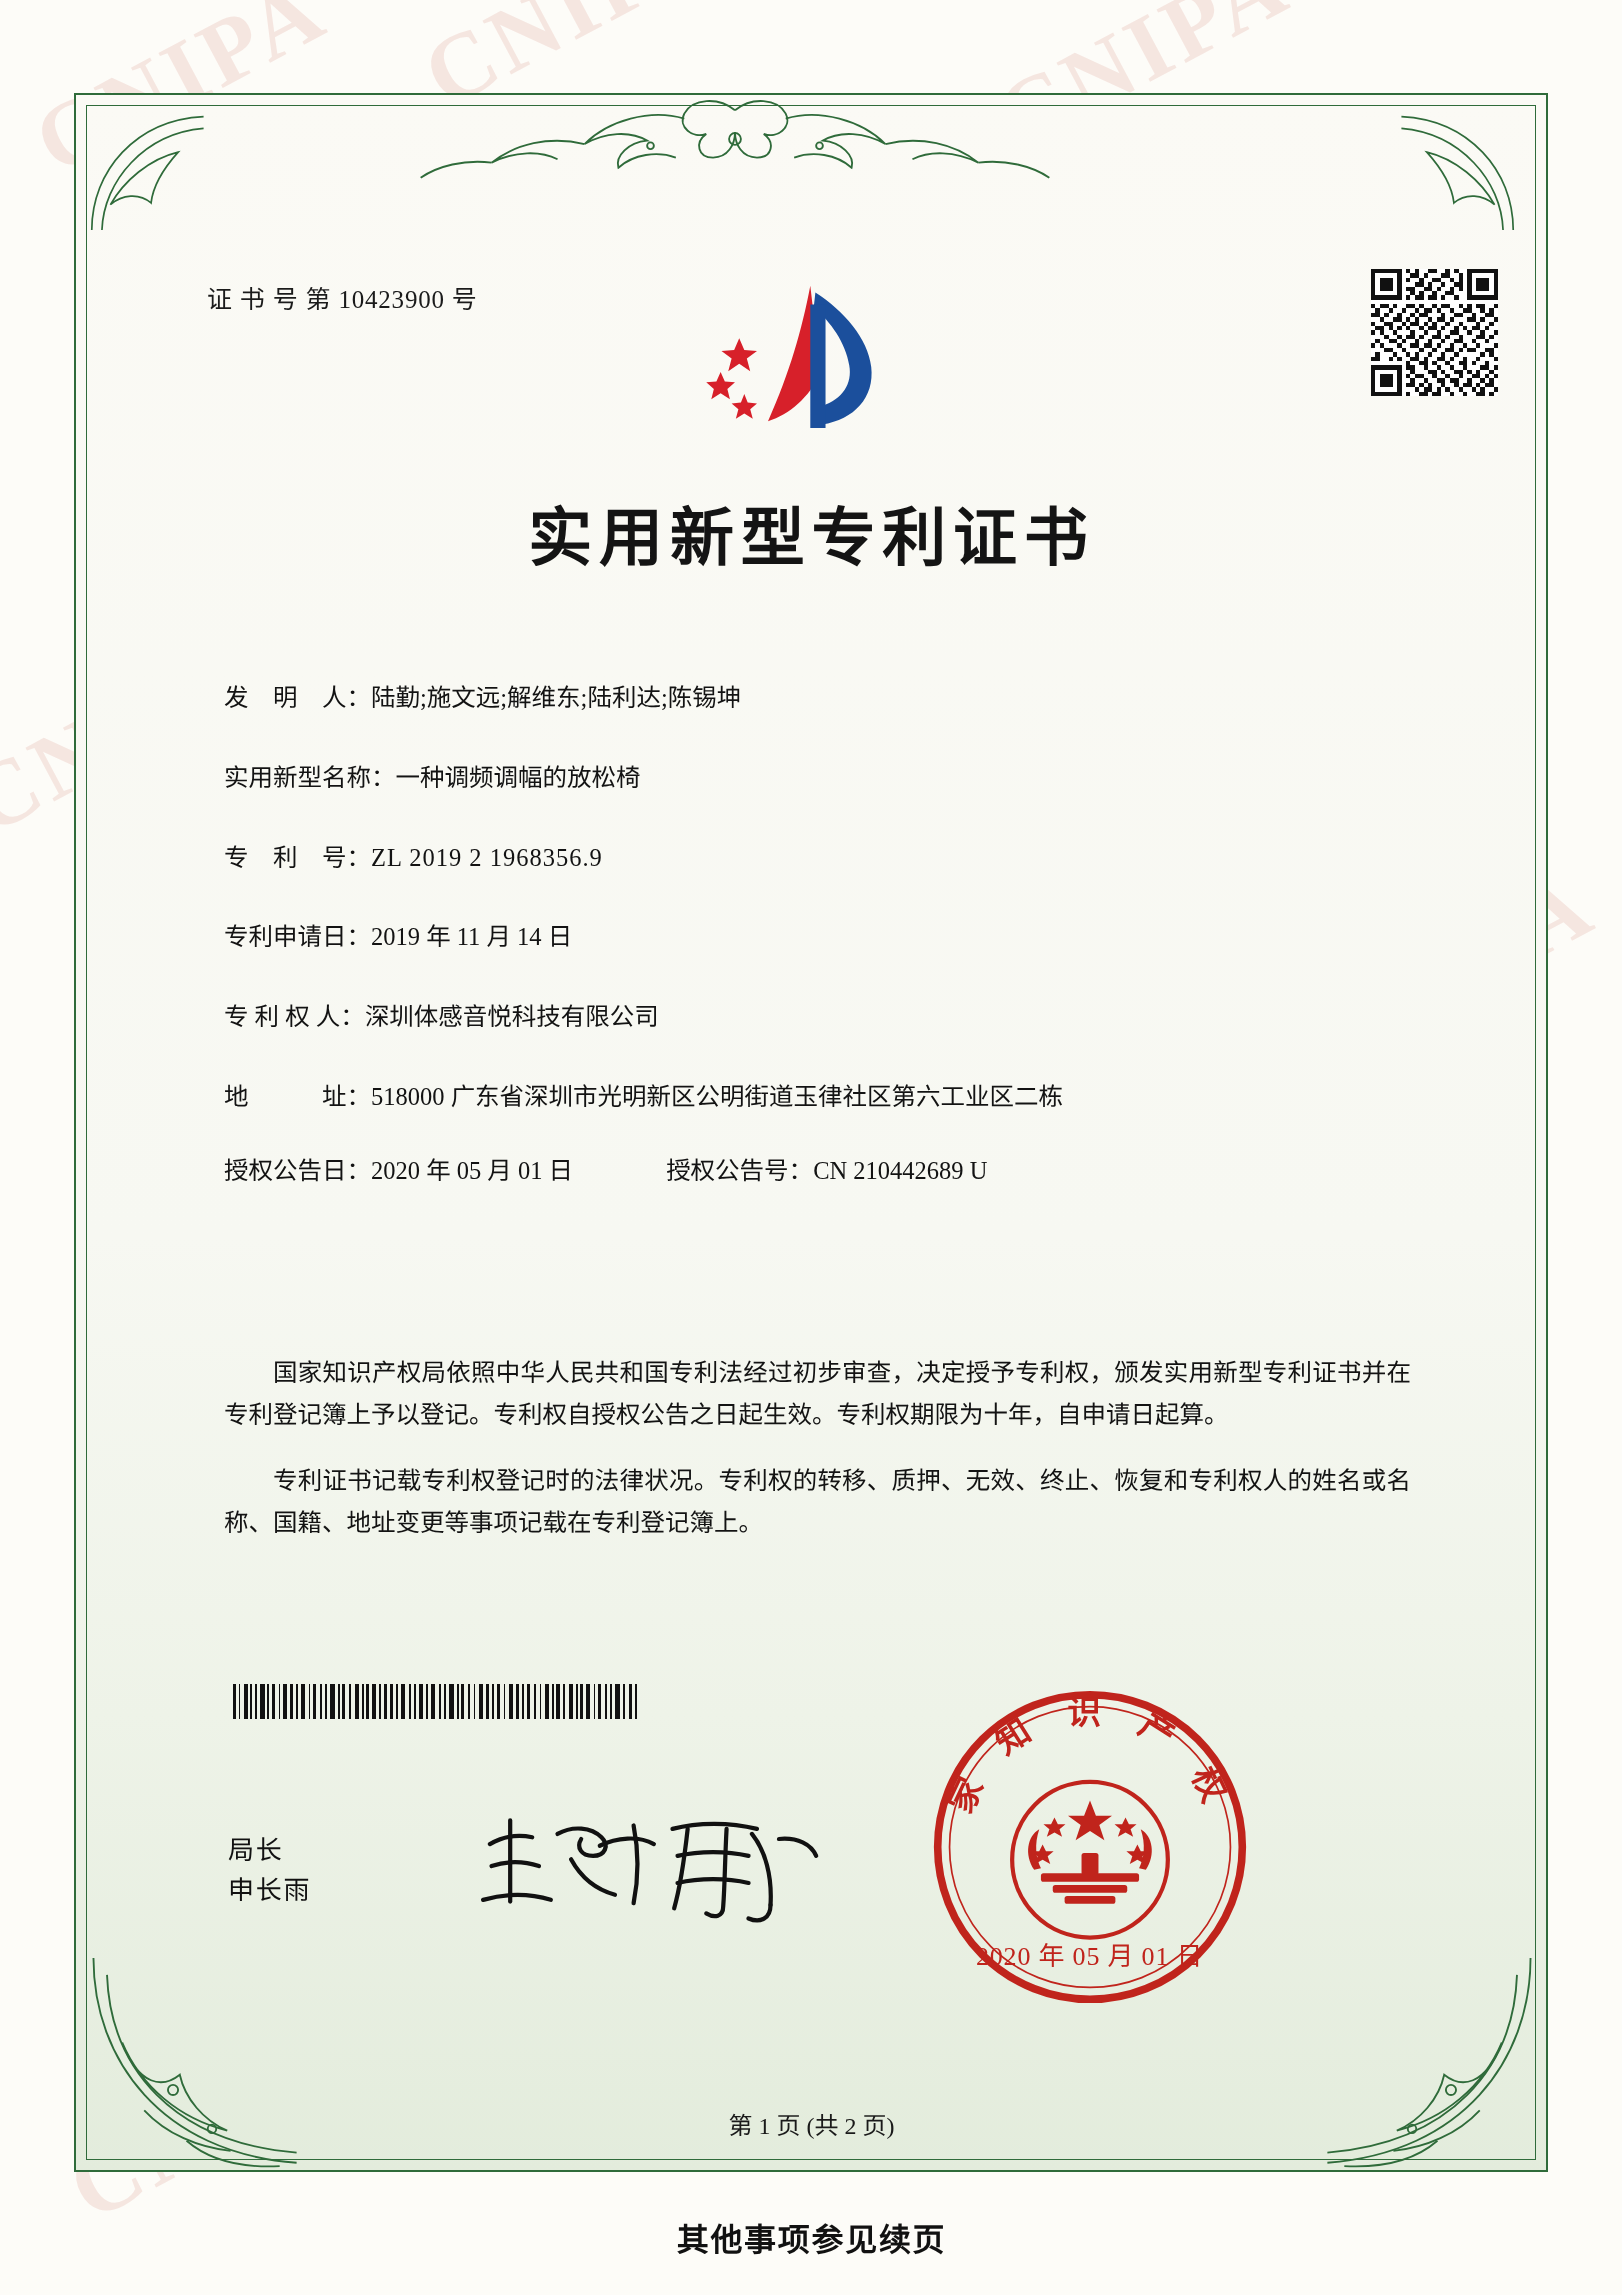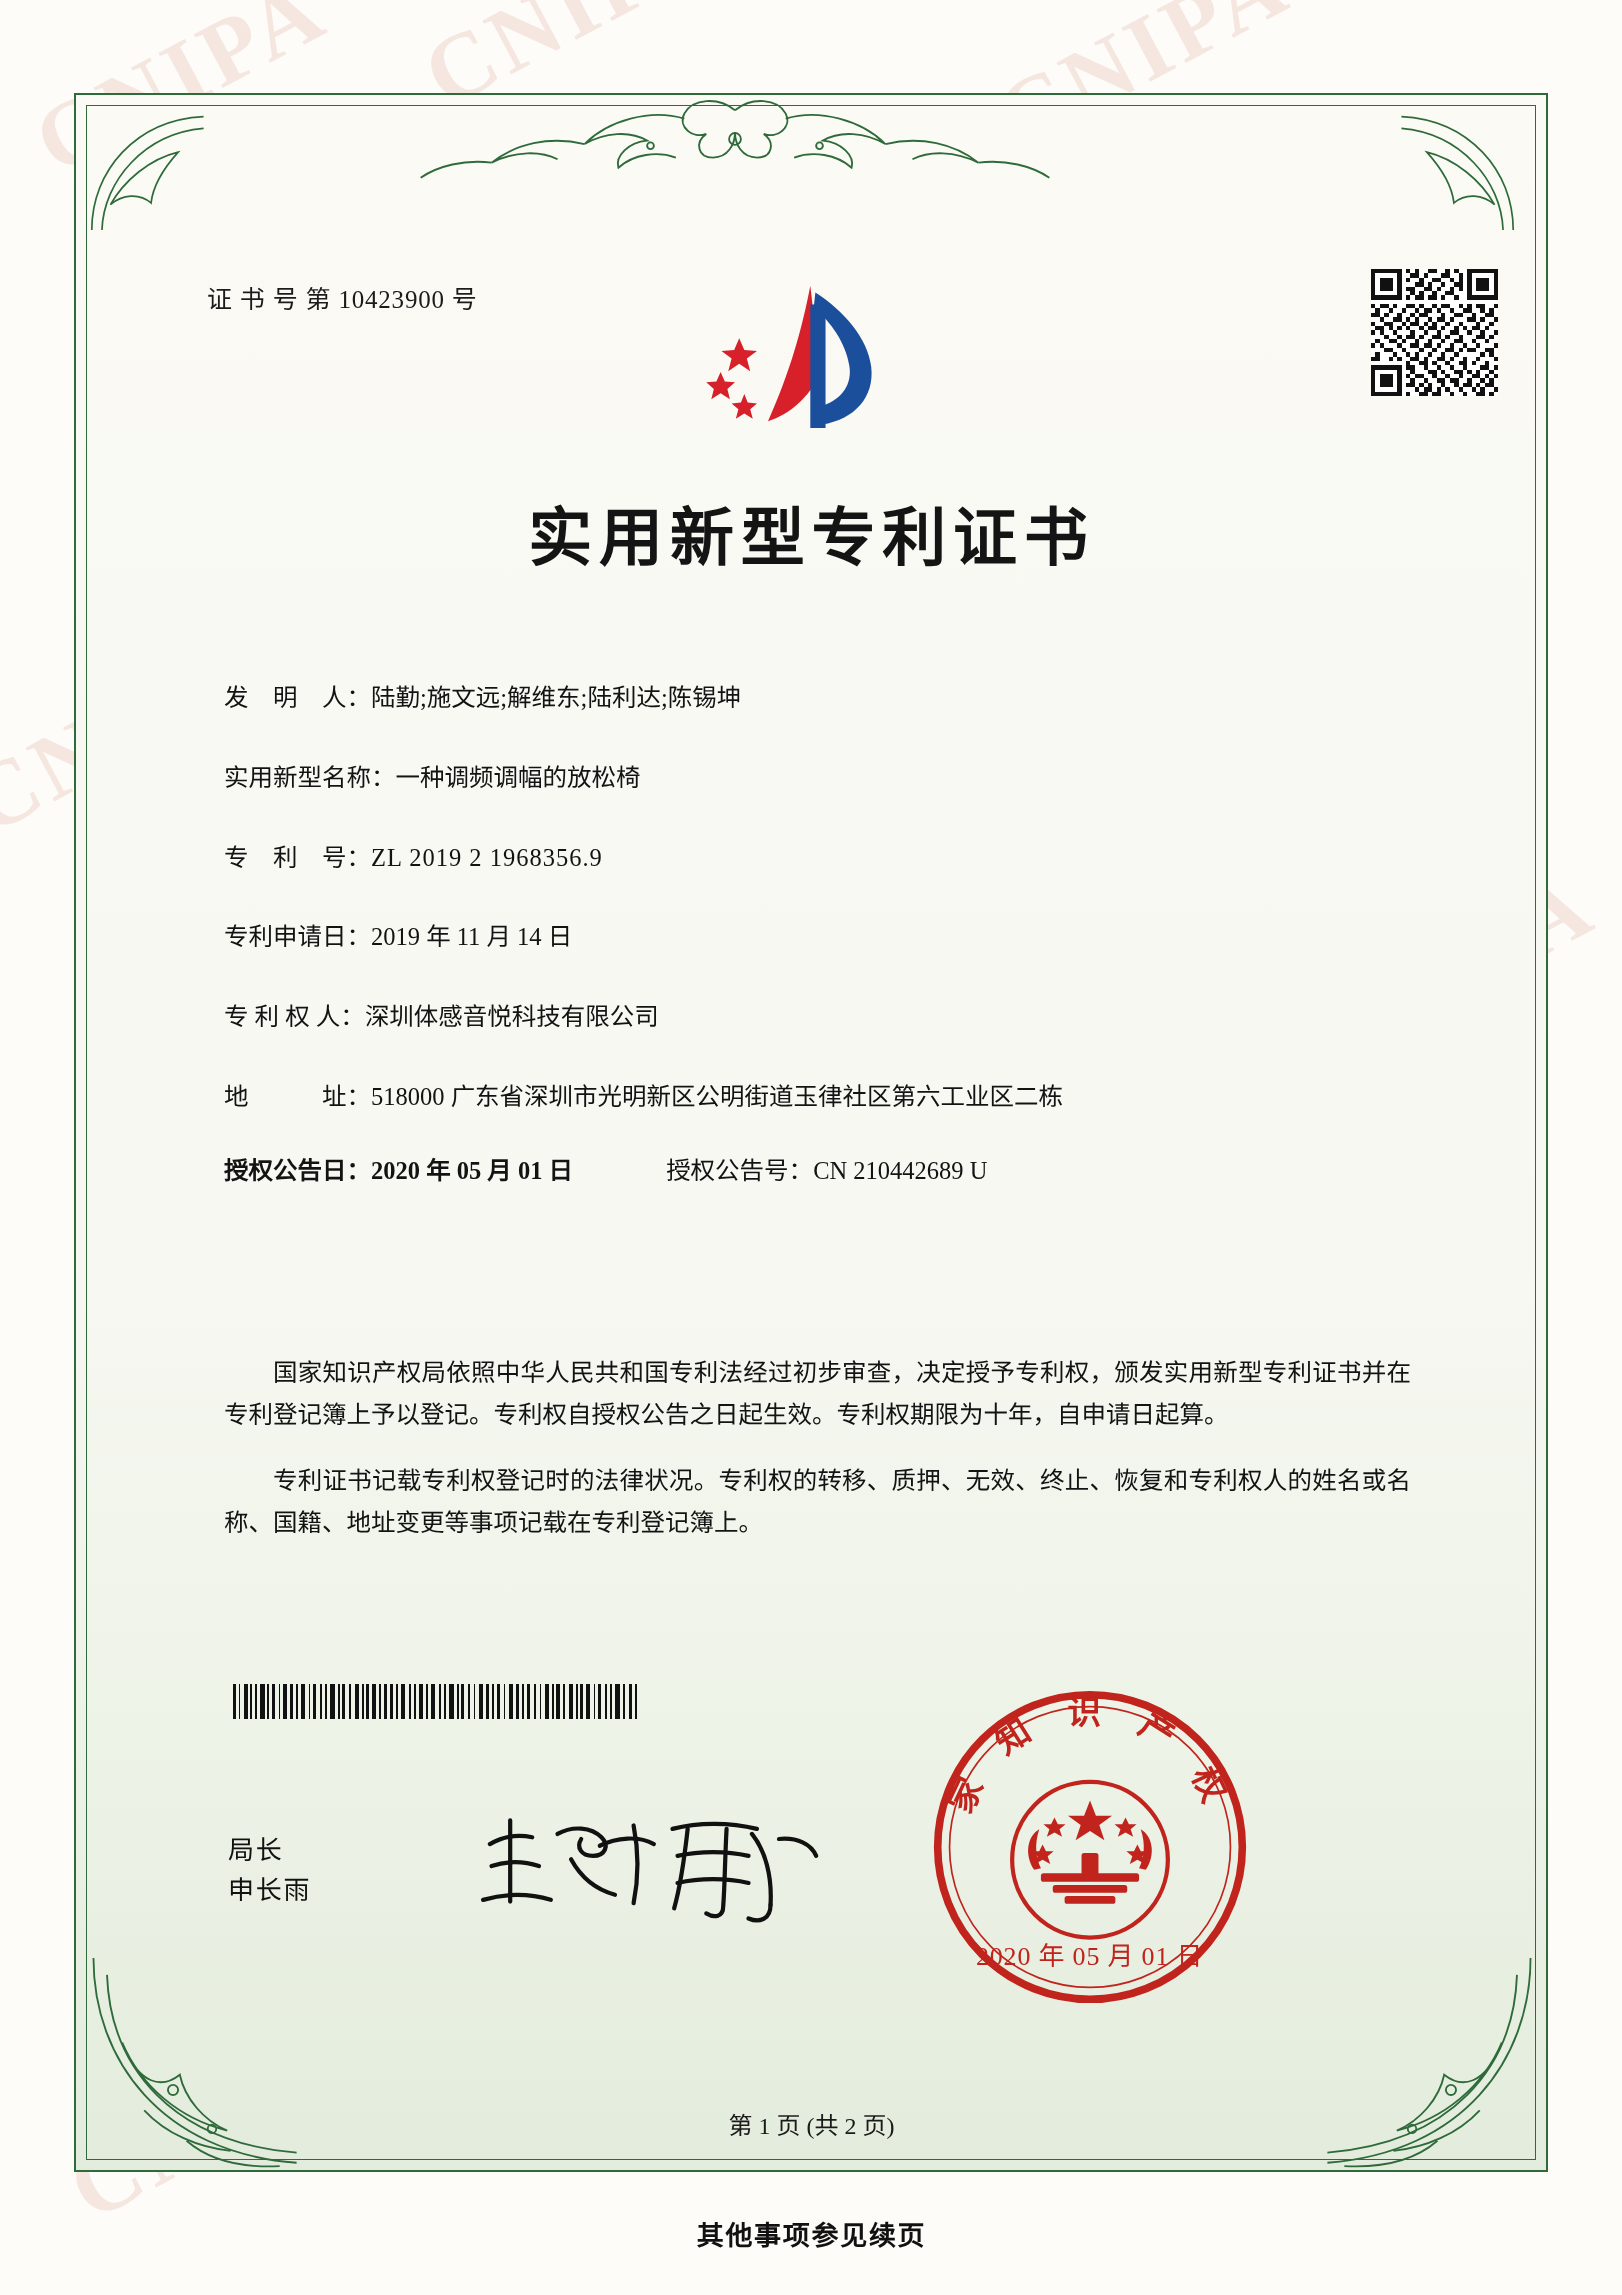--- a/index.html
+++ b/index.html
@@ -133,21 +133,21 @@
   }
   .field-value {
     flex: 1 1 auto;
     white-space: pre-wrap;
   }
   .field-value.mono-ish {
     letter-spacing: 1px;
     font-family: "Liberation Serif", "DejaVu Serif", serif;
   }
   .field-row.two-col { justify-content: flex-start; }
-  .pubdate-col { display: flex; font-weight: bold; }
+  .pubdate-col { display: flex; }
   .pubno-col { display: flex; margin-left: 93px; justify-content: flex-end; }
 
   
   .paras {
     position: absolute;
     left: 224px;
     top: 1327px;
     width: 1187px;
     font-size: 24.5px;
     color: #131313;
@@ -210,21 +210,21 @@
     text-align: center;
     font-size: 24px;
     color: #1a1a1a;
   }
   .bottom-note {
     position: absolute;
     left: 0;
     right: 0;
     top: 2214px;
     text-align: center;
-    font-size: 27px;
+    font-size: 32px;
     font-weight: 700;
     color: #111;
     letter-spacing: 1.7px;
   }
 </style>
 </head>
 <body>
 
 <div class="page">
 

